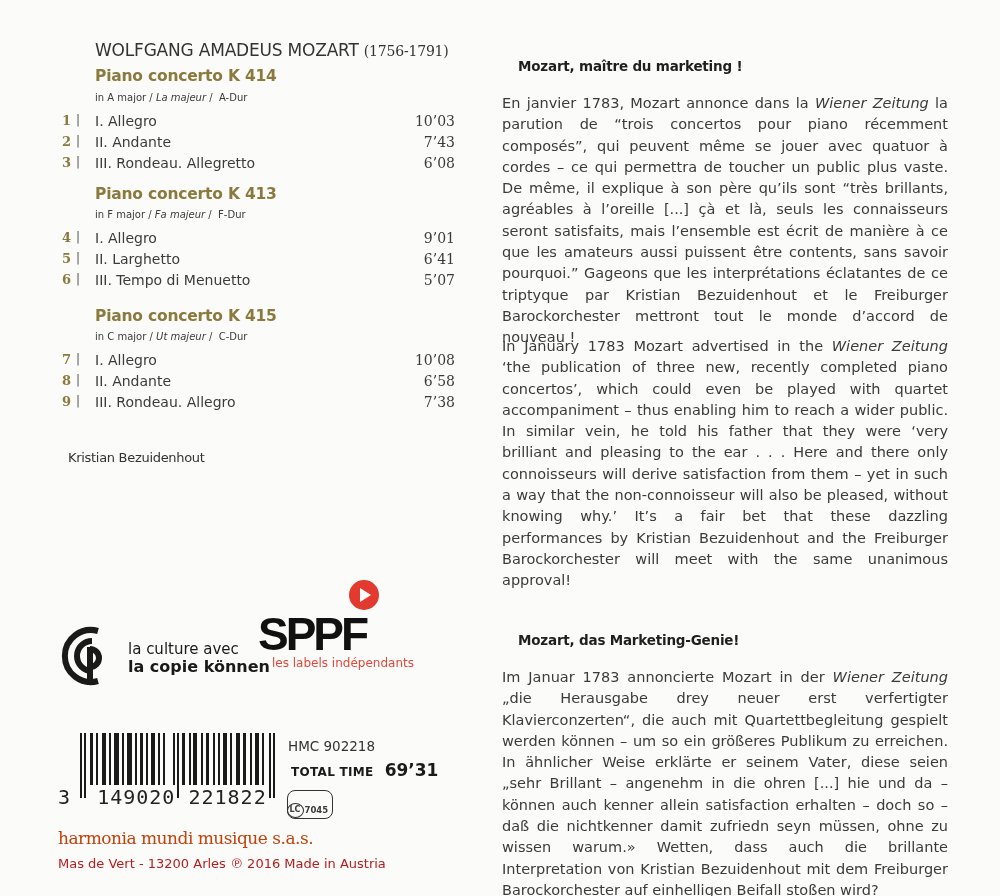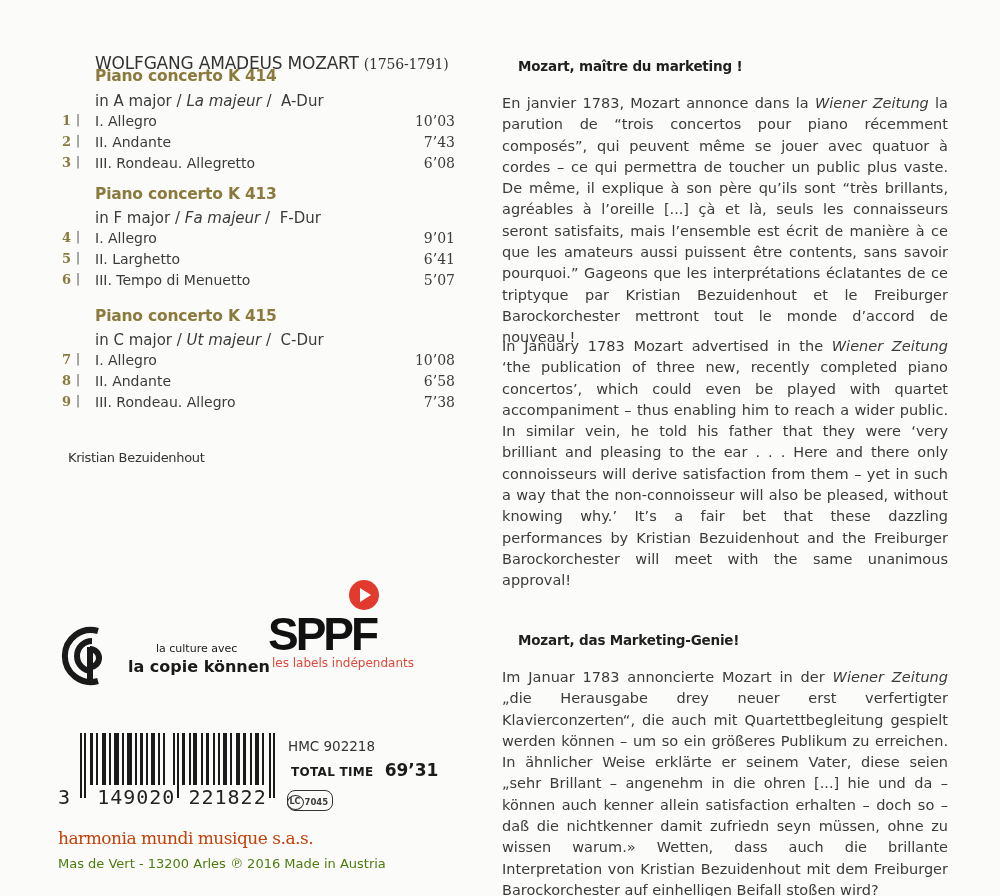--- a/index.html
+++ b/index.html
@@ -1,50 +1,50 @@
 <!DOCTYPE html>
 <html><head>
 <meta charset="utf-8">
 <style>
   html,body{margin:0;padding:0;}
   body{width:1000px;height:896px;background:#fbfbf9;position:relative;overflow:hidden;
        font-family:"DejaVu Sans", "Liberation Sans", sans-serif;color:#3b3b3b;}
   .abs{position:absolute;}
   
-  .composer{left:95px;top:40px;font-size:17px;color:#333;letter-spacing:-0.2px;white-space:nowrap;margin-top:13px;}
+  .composer{left:95px;top:40px;font-size:17px;color:#333;letter-spacing:-0.2px;white-space:nowrap;}
   .composer .dates{font-family:"DejaVu Serif", serif;font-size:14px;}
   .work-title{left:95px;font-size:15.5px;font-weight:bold;color:#8b7a3e;white-space:nowrap;letter-spacing:-0.2px;text-align:right;}
-  .work-key{left:95px;font-size:15px;color:#3b3b3b;white-space:nowrap;}
+  .work-key{left:95px;font-size:10px;color:#3b3b3b;white-space:nowrap;}
   .track{left:55px;width:400px;height:21px;font-size:14px;}
   .track .num{position:absolute;left:0;width:16px;text-align:right;color:#8b7a3e;font-weight:bold;font-family:"DejaVu Serif", serif;font-size:13px;}
   .track .sep{position:absolute;left:21px;color:#555;font-size:12px;}
   .track .name{position:absolute;left:40px;color:#3b3b3b;}
   .track .dur{position:absolute;right:0;color:#3b3b3b;font-family:"DejaVu Serif", serif;font-size:14px;}
   .performer{left:68px;top:450px;font-size:13px;color:#333;letter-spacing:-0.3px;white-space:nowrap;}
   
   .cp-logo{left:58px;top:625px;width:62px;height:62px;}
   .cp-text{left:128px;top:640px;line-height:18px;color:#1a1a1a;white-space:nowrap;}
-  .cp-text .l1{font-size:11px;margin-left:28px;}
+  .cp-text .l1{font-size:15px;}
   .cp-text .l2{font-size:16px;font-weight:bold;}
   .sppf-play{left:349px;top:580px;width:30px;height:30px;border-radius:50%;background:#e23a2f;}
   .sppf-play:after{content:"";position:absolute;left:11px;top:8px;border-left:11px solid #fff;border-top:7px solid transparent;border-bottom:7px solid transparent;}
-  .sppf-word{left:268px;top:607px;font-size:46px;font-weight:bold;color:#111;letter-spacing:-3px;font-family:"Liberation Sans", sans-serif;}
+  .sppf-word{left:258px;top:607px;font-size:46px;font-weight:bold;color:#111;letter-spacing:-3px;font-family:"Liberation Sans", sans-serif;}
   .sppf-sub{left:272px;top:656px;font-size:12px;color:#e0473a;white-space:nowrap;}
   
   .barcode{left:80px;top:733px;width:195px;height:65px;}
   .bc-digits{left:58px;top:785px;font-family:"DejaVu Sans Mono", monospace;font-size:20px;color:#222;white-space:nowrap;letter-spacing:1px;}
   .bc-digits span{background:#fbfbf9;}
   .hmc{left:288px;top:738px;font-size:13.5px;color:#333;white-space:nowrap;}
   .total{left:291px;top:760px;white-space:nowrap;color:#1a1a1a;}
   .total .lbl{font-size:12px;font-weight:bold;letter-spacing:0.3px;}
   .total .val{font-size:17px;font-weight:bold;margin-left:6px;}
-  .lc{left:287px;top:790px;height:15px;border:1.5px solid #333;border-radius:8px;font-size:8.5px;font-weight:bold;padding:4px 4px 0 0;line-height:15px;white-space:nowrap;display:flex;align-items:center;}
+  .lc{left:287px;top:790px;height:15px;border:1.5px solid #333;border-radius:8px;font-size:8.5px;font-weight:bold;padding:12px 4px 0 0;line-height:15px;white-space:nowrap;display:flex;align-items:center;}
   .lc .lcb{display:inline-block;width:17px;height:15px;border:1.5px solid #333;border-radius:50%;box-sizing:border-box;font-size:8px;text-align:center;line-height:12px;margin-left:-1.5px;margin-right:1px;}
   .label-name{left:58px;top:828px;font-family:"DejaVu Serif", serif;font-size:17px;color:#c2410c;white-space:nowrap;letter-spacing:-0.5px;}
-  .address{left:58px;top:856px;font-size:13px;color:#4d7c0f;white-space:nowrap;}
+  .address{left:58px;top:856px;font-size:13px;color:#b91c1c;white-space:nowrap;}
   
   .col{left:502px;width:446px;}
   .col h3{margin:16px;font-size:13.5px;font-weight:bold;color:#1f1f1f;line-height:21px;letter-spacing:-0.2px;}
   .col p{margin:0;font-size:14.5px;line-height:21.3px;color:#3b3b3b;text-align:justify;}
   .col p i{font-style:italic;}
 </style>
 </head>
 <body>
 
 <div class="abs composer">

